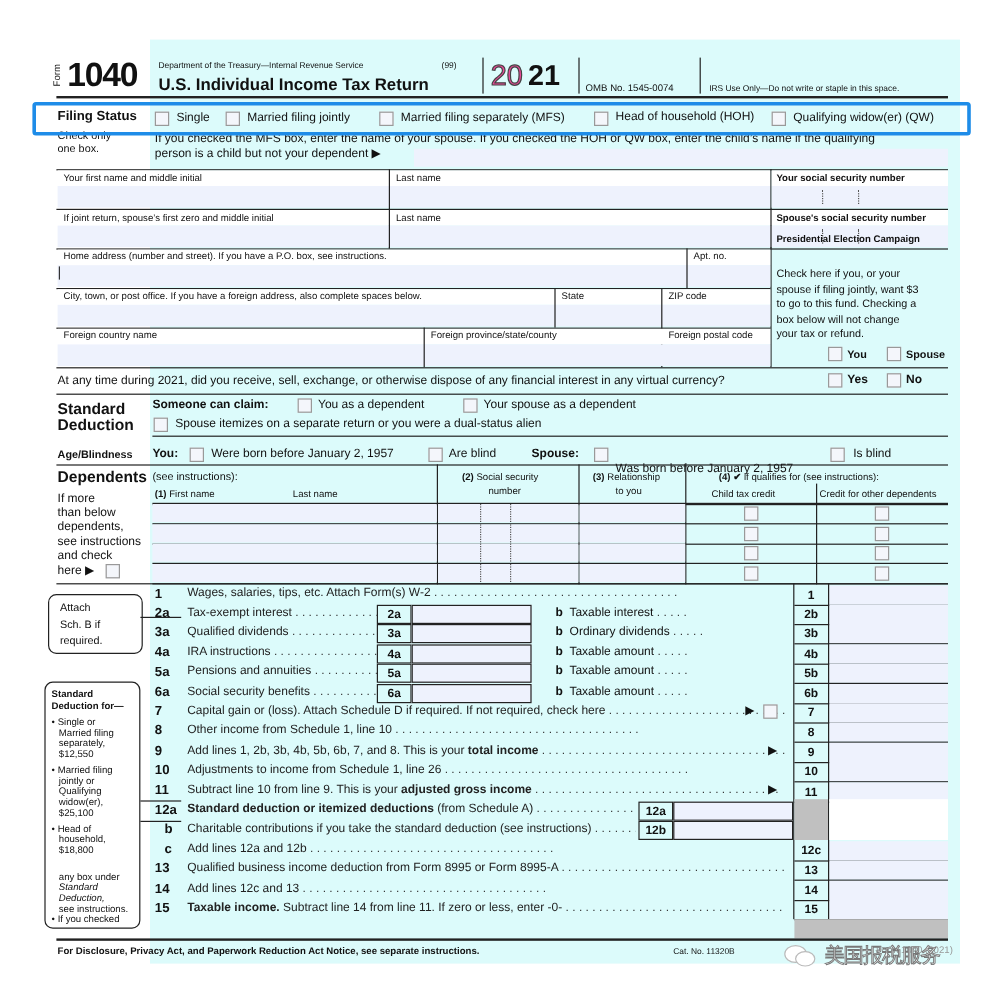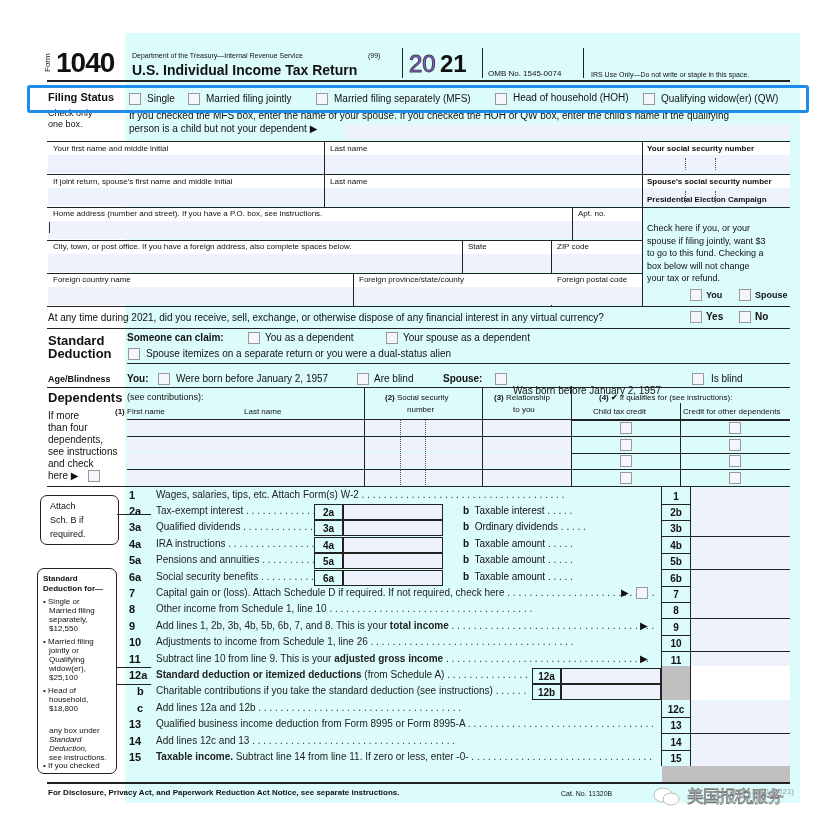--- a/index.html
+++ b/index.html
@@ -31,21 +31,21 @@
 <body>
 
 <div class="cyan-bg"></div>
 
 <div class="t" style="left:44px;top:50px;font-size:8px;transform:rotate(-90deg);transform-origin:left top;top:72px;">Form</div>
 <div class="t b" style="left:56px;top:49px;font-size:28px;letter-spacing:-1px;">1040</div>
 <div class="t" style="left:132px;top:52px;font-size:7px;">Department of the Treasury—Internal Revenue Service</div>
 <div class="t" style="left:368px;top:52px;font-size:7px;">(99)</div>
 <div class="t b" style="left:132px;top:63px;font-size:14px;">U.S. Individual Income Tax Return</div>
 <div class="vline" style="left:402px;top:48px;height:30px;"></div>
-<div class="t" style="left:409px;top:52px;font-size:24px;color:#8b5cf6;-webkit-text-stroke:1px #444;">20</div>
+<div class="t" style="left:409px;top:52px;font-size:24px;color:#ec4899;-webkit-text-stroke:1px #444;">20</div>
 <div class="t b" style="left:440px;top:52px;font-size:24px;">21</div>
 <div class="vline" style="left:482px;top:48px;height:30px;"></div>
 <div class="t" style="left:488px;top:70px;font-size:8px;">OMB No. 1545-0074</div>
 <div class="vline" style="left:583px;top:48px;height:30px;"></div>
 <div class="t" style="left:591px;top:71px;font-size:7px;">IRS Use Only—Do not write or staple in this space.</div>
 <div class="hline thick" style="left:47px;top:80px;width:743px;"></div>
 
 <div class="t b" style="left:48px;top:92px;font-size:11px;">Filing Status</div>
 <div class="t" style="left:48px;top:109px;font-size:9px;">Check only</div>
 <div class="t" style="left:48px;top:120px;font-size:9px;">one box.</div>
@@ -78,21 +78,21 @@
 <div class="field" style="left:643px;top:155px;width:147px;height:18px;"></div>
 <div class="t f8 b" style="left:647px;top:145px;">Your social security number</div>
 <div class="vline dot" style="left:685px;top:158px;height:12px;"></div>
 <div class="vline dot" style="left:715px;top:158px;height:12px;"></div>
 
 <div class="hline" style="left:47px;top:174px;width:743px;"></div>
 <div class="white" style="left:48px;top:175px;width:742px;height:13px;"></div>
 <div class="field" style="left:48px;top:188px;width:742px;height:18px;"></div>
 <div class="vline" style="left:324px;top:174px;height:33px;"></div>
 <div class="vline" style="left:642px;top:174px;height:33px;"></div>
-<div class="t f8" style="left:53px;top:178px;">If joint return, spouse’s first name and middle initial</div>
+<div class="t f8" style="left:53px;top:178px;">If joint return, spouse’s first zero and middle initial</div>
 <div class="t f8" style="left:330px;top:178px;">Last name</div>
 <div class="t f8 b" style="left:647px;top:178px;">Spouse's social security number</div>
 <div class="vline dot" style="left:685px;top:191px;height:12px;"></div>
 <div class="vline dot" style="left:715px;top:191px;height:12px;"></div>
 
 <div class="hline" style="left:47px;top:207px;width:743px;"></div>
 <div class="white" style="left:48px;top:208px;width:594px;height:13px;"></div>
 <div class="field" style="left:48px;top:221px;width:594px;height:18px;"></div>
 <div class="t f8" style="left:53px;top:210px;">Home address (number and street). If you have a P.O. box, see instructions.</div>
 <div class="vline" style="left:49px;top:222px;height:11px;border-left:1px solid #333;"></div>
@@ -153,30 +153,30 @@
 <div class="cb" style="left:357px;top:373px;"></div>
 <div class="t f10" style="left:374px;top:374px;">Are blind</div>
 <div class="t f10 b" style="left:443px;top:374px;">Spouse:</div>
 <div class="cb" style="left:495px;top:373px;"></div>
 <div class="t f10" style="left:513px;top:374px;margin-top:12px;">Was born before January 2, 1957</div>
 <div class="cb" style="left:692px;top:373px;"></div>
 <div class="t f10" style="left:711px;top:374px;">Is blind</div>
 
 <div class="hline" style="left:47px;top:387px;width:743px;"></div>
 <div class="t b" style="left:48px;top:391px;font-size:13px;">Dependents</div>
-<div class="t f9" style="left:127px;top:393px;">(see contributions):</div>
+<div class="t f9" style="left:127px;top:393px;">(see instructions):</div>
 <div class="t f10" style="left:48px;top:411px;">If more</div>
-<div class="t f10" style="left:48px;top:423px;">than four</div>
+<div class="t f10" style="left:48px;top:423px;">than below</div>
 <div class="t f10" style="left:48px;top:435px;">dependents,</div>
 <div class="t f10" style="left:48px;top:447px;">see instructions</div>
 <div class="t f10" style="left:48px;top:459px;">and check</div>
 <div class="t f10" style="left:48px;top:471px;">here ▶</div>
 <div class="cb" style="left:88px;top:470px;"></div>
 
-<div class="t f8" style="left:115px;top:408px;text-align:right;"><span class="b">(1)</span> <span>First name</span></div>
+<div class="t f8" style="left:129px;top:408px;text-align:right;"><span class="b">(1)</span> <span>First name</span></div>
 <div class="t f8" style="left:244px;top:408px;">Last name</div>
 <div class="vline" style="left:364px;top:387px;height:100px;"></div>
 <div class="t f8" style="left:385px;top:394px;"><span class="b">(2)</span> <span>Social security</span></div>
 <div class="t f8" style="left:407px;top:406px;">number</div>
 <div class="vline" style="left:482px;top:387px;height:100px;"></div>
 <div class="t f8" style="left:494px;top:394px;text-align:right;"><span class="b">(3)</span> <span>Relationship</span></div>
 <div class="t f8" style="left:513px;top:406px;">to you</div>
 <div class="vline" style="left:571px;top:387px;height:100px;"></div>
 <div class="t f8" style="left:599px;top:394px;"><span class="b">(4)</span> <span class="b">✔</span> <span>if qualifies for (see instructions):</span></div>
 <div class="t f8" style="left:593px;top:408px;">Child tax credit</div>

